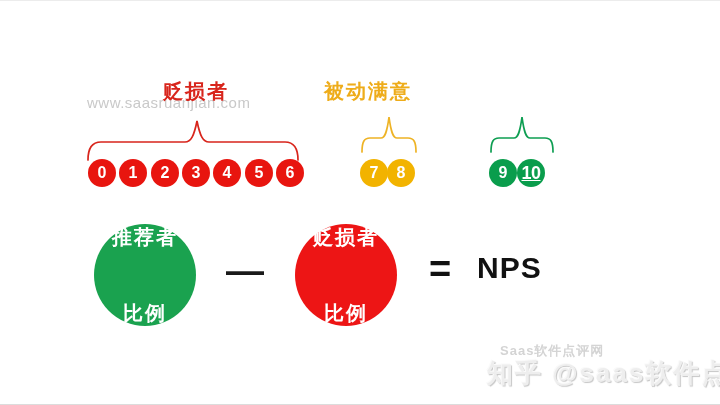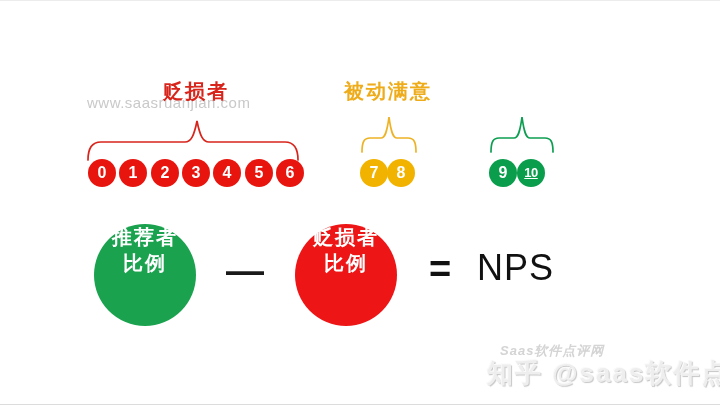--- a/index.html
+++ b/index.html
@@ -20,21 +20,21 @@
   .group-label {
     position: absolute;
     top: 77px;
     text-align: center;
     font-size: 20px;
     font-weight: bold;
     letter-spacing: 2px;
     white-space: nowrap;
   }
   .lbl-red    { color: #d8251c; left: 96px;  width: 200px; }
-  .lbl-yellow { color: #eeac1a; left: 308px; width: 160px; }
+  .lbl-yellow { color: #eeac1a; left: 288px; width: 160px; }
   .lbl-green  { color: #0e9e52; left: 416px; width: 200px; }
 
   
   .brace { position: absolute; }
   .brace path { fill: none; stroke-width: 1.7; stroke-linecap: round; }
   .brace-red path    { stroke: #d8251c; }
   .brace-yellow path { stroke: #eeb325; }
   .brace-green path  { stroke: #0e9e52; }
 
   
@@ -46,33 +46,33 @@
     border-radius: 50%;
     color: #ffffff;
     font-size: 16px;
     font-weight: bold;
     line-height: 28px;
     text-align: center;
   }
   .c-red    { background: #e8150f; }
   .c-yellow { background: #f2b300; }
   .c-green  { background: #0a9d4c; }
-  .score.tight { font-size: 13px; letter-spacing: -0.5px; text-decoration: underline; }
+  .score.tight { font-size: 18px; letter-spacing: -0.5px; text-decoration: underline; }
 
   
   .big-circle {
     position: absolute;
     top: 223px;
     width: 102px;
     height: 102px;
     border-radius: 50%;
     display: flex;
     flex-direction: column;
     align-items: center;
-    justify-content: flex-start;
+    justify-content: space-between;
     color: #ffffff;
     font-size: 20px;
     font-weight: bold;
     line-height: 26px;
     letter-spacing: 2px;
     text-align: center;
   }
   .big-green { background: #1aa24f; left: 94px; }
   .big-red   { background: #ed1515; left: 295px; }
 
@@ -91,22 +91,22 @@
     top: 249px;
     font-size: 38px;
     font-weight: bold;
     color: #111111;
     line-height: 38px;
   }
   .result {
     position: absolute;
     left: 477px;
     top: 244px;
-    font-size: 36px;
-    font-weight: normal;
+    font-size: 30px;
+    font-weight: bold;
     color: #111111;
     letter-spacing: 1px;
     line-height: 46px;
     text-align: right;
   }
 
   
   .wm-top {
     position: absolute;
     left: 87px;
@@ -118,21 +118,20 @@
   }
   .wm-site {
     position: absolute;
     left: 500px;
     top: 341px;
     font-size: 13px;
     font-weight: bold;
     color: #d4d4d4;
     text-shadow: 0 1px 0 #ffffff;
     letter-spacing: 1px;
-    font-style: italic;
   }
   .wm-zhihu {
     position: absolute;
     left: 487px;
     top: 355px;
     font-size: 26px;
     font-weight: bold;
     color: #eeeeee;
     text-shadow: -1px -1px 0 #fafafa, 1px 1px 1px #c6c6c6;
     letter-spacing: 2px;

